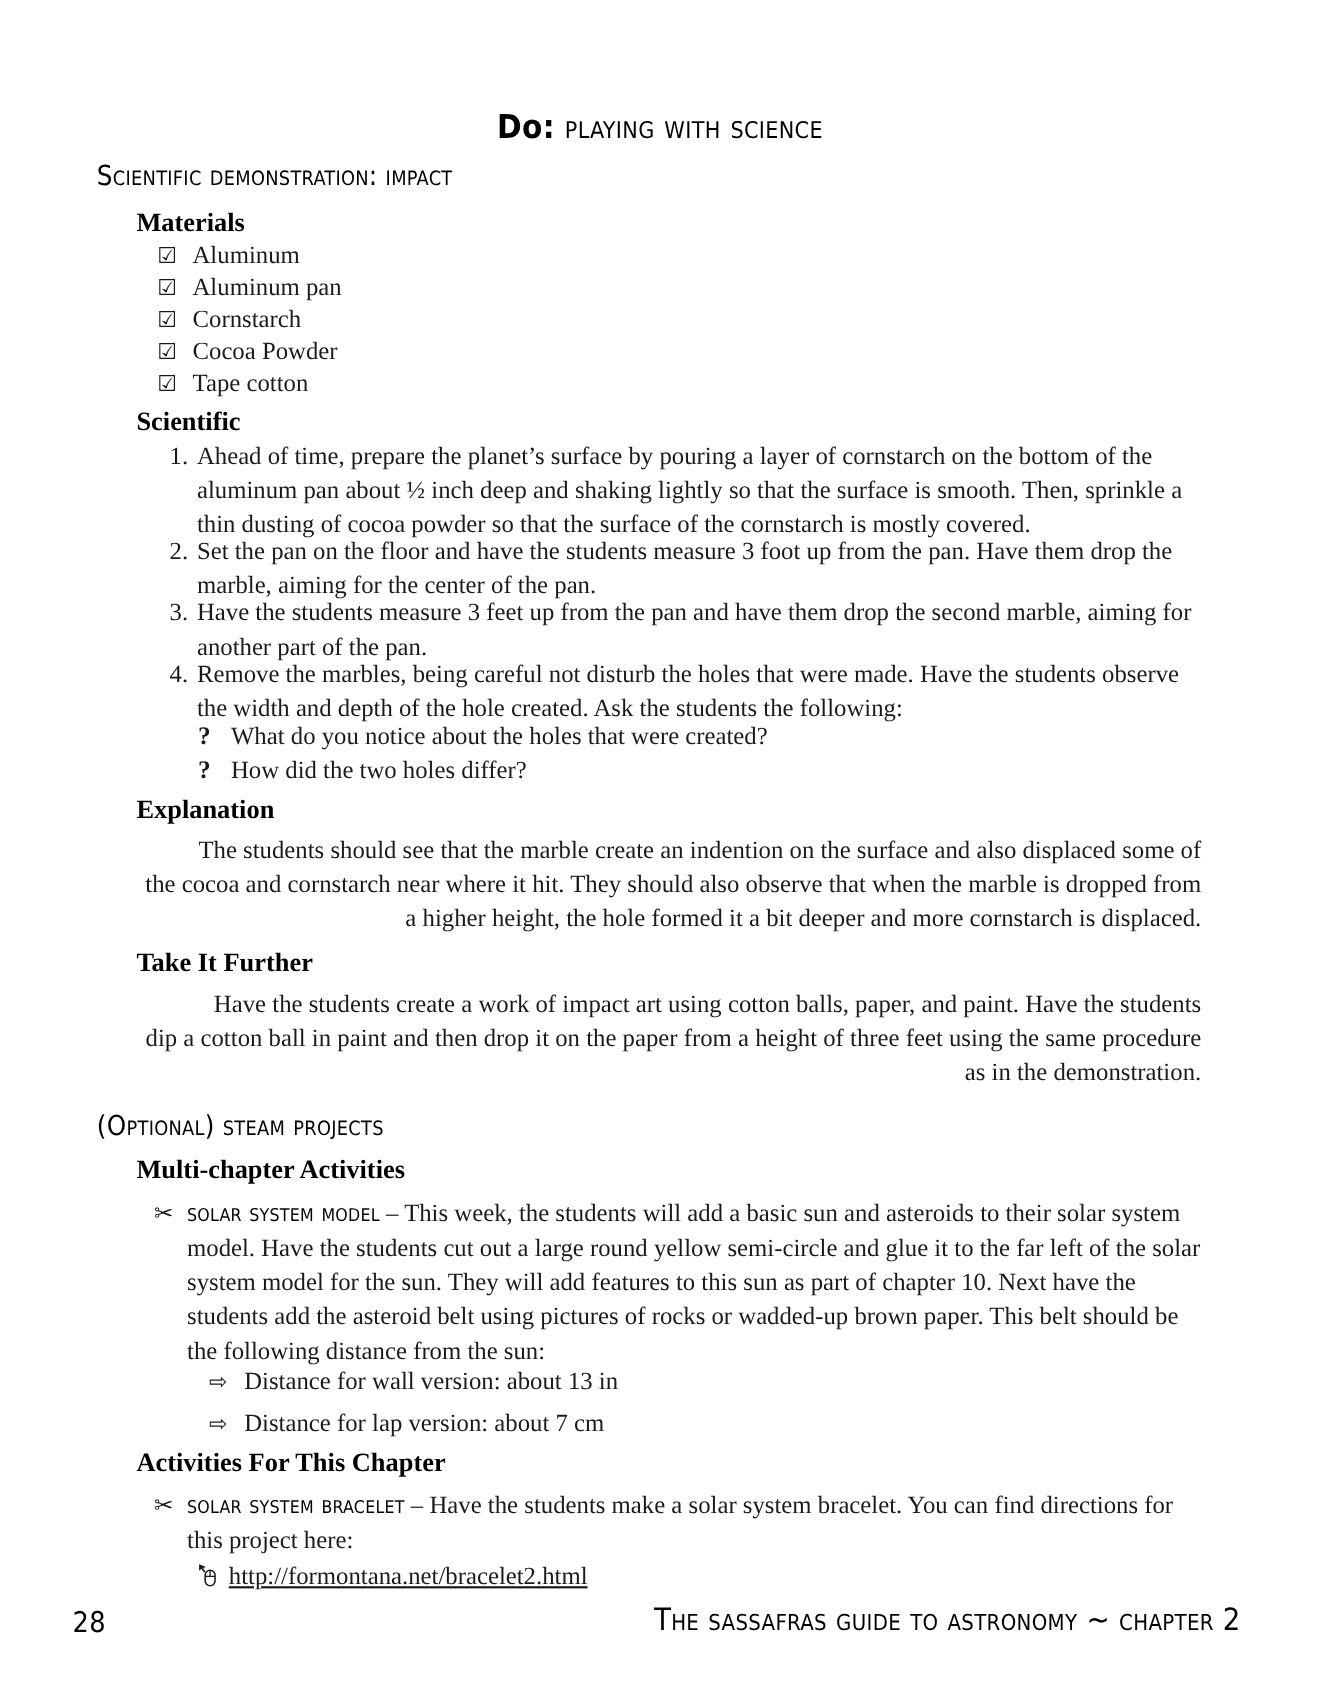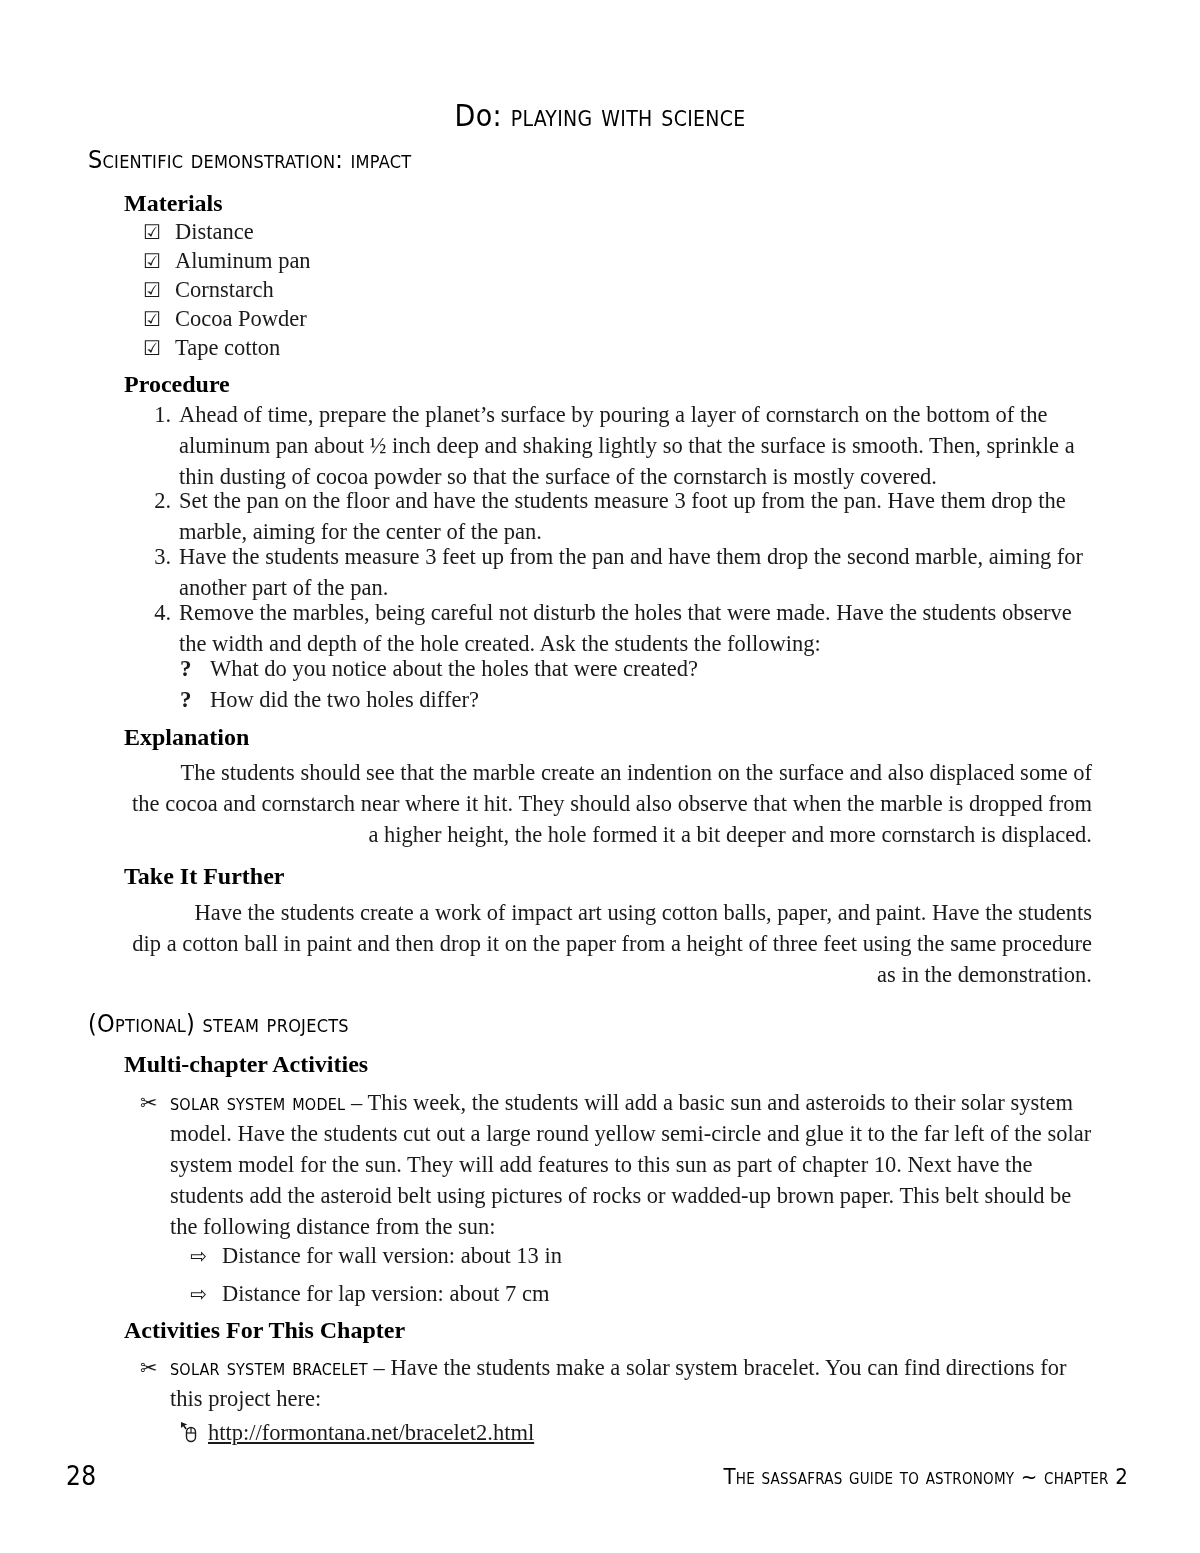--- a/index.html
+++ b/index.html
@@ -38,21 +38,21 @@
   .doc-title {
     position: absolute;
     left: 0; right: 0;
     top: 100px;
     text-align: center;
     font-size: 30px;
     line-height: 1.05;
     white-space: nowrap;
   }
   .doc-title .do-word {
-    font-weight: 400;
+    font-weight: 700;
     text-align: center;
   }
 
   
   .sec-head {
     position: absolute;
     left: 88px;
     font-size: 25px;
     line-height: 1.1;
     white-space: nowrap;
@@ -191,55 +191,55 @@
   .footer-page {
     position: absolute;
     left: 66px;
     bottom: 62px;
     font-size: 26px;
   }
   .footer-right {
     position: absolute;
     right: 72px;
     bottom: 64px;
-    font-size: 22px;
+    font-size: 28px;
     white-space: nowrap;
   }
 </style>
 </head>
 <body>
 
 <div class="page">
 
   <div class="doc-title display">
     <span class="do-word">Do:</span>
     <span class="sc">Playing with Science</span>
   </div>
 
   <div class="sec-head display sc" style="top:146px;">Scientific Demonstration: Impact</div>
 
   <div class="sub-head" style="left:124px; top:190px;">Materials</div>
 
   <div class="check-row" style="left:143px; top:217px;">
-    <span class="box">☑</span><span class="lbl">Distance</span>
+    <span class="box">☑</span><span class="lbl">Aluminum</span>
   </div>
   <div class="check-row" style="left:143px; top:246px;">
     <span class="box">☑</span><span class="lbl">Aluminum pan</span>
   </div>
   <div class="check-row" style="left:143px; top:275px;">
     <span class="box">☑</span><span class="lbl">Cornstarch</span>
   </div>
   <div class="check-row" style="left:143px; top:304px;">
     <span class="box">☑</span><span class="lbl">Cocoa Powder</span>
   </div>
   <div class="check-row" style="left:143px; top:333px;">
     <span class="box">☑</span><span class="lbl">Tape cotton</span>
   </div>
 
-  <div class="sub-head" style="left:124px; top:371px;">Procedure</div>
+  <div class="sub-head" style="left:124px; top:371px;">Scientific</div>
 
   <div class="num-item" style="top:399px;">
     <span class="num">1.</span>
     <span class="txt">Ahead of time, prepare the planet’s surface by pouring a layer of cornstarch on the bottom of the aluminum pan about ½ inch deep and shaking lightly so that the surface is smooth. Then, sprinkle a thin dusting of cocoa powder so that the surface of the cornstarch is mostly covered.</span>
   </div>
   <div class="num-item" style="top:485px;">
     <span class="num">2.</span>
     <span class="txt">Set the pan on the floor and have the students measure 3 foot up from the pan. Have them drop the marble, aiming for the center of the pan.</span>
   </div>
   <div class="num-item" style="top:541px;">

